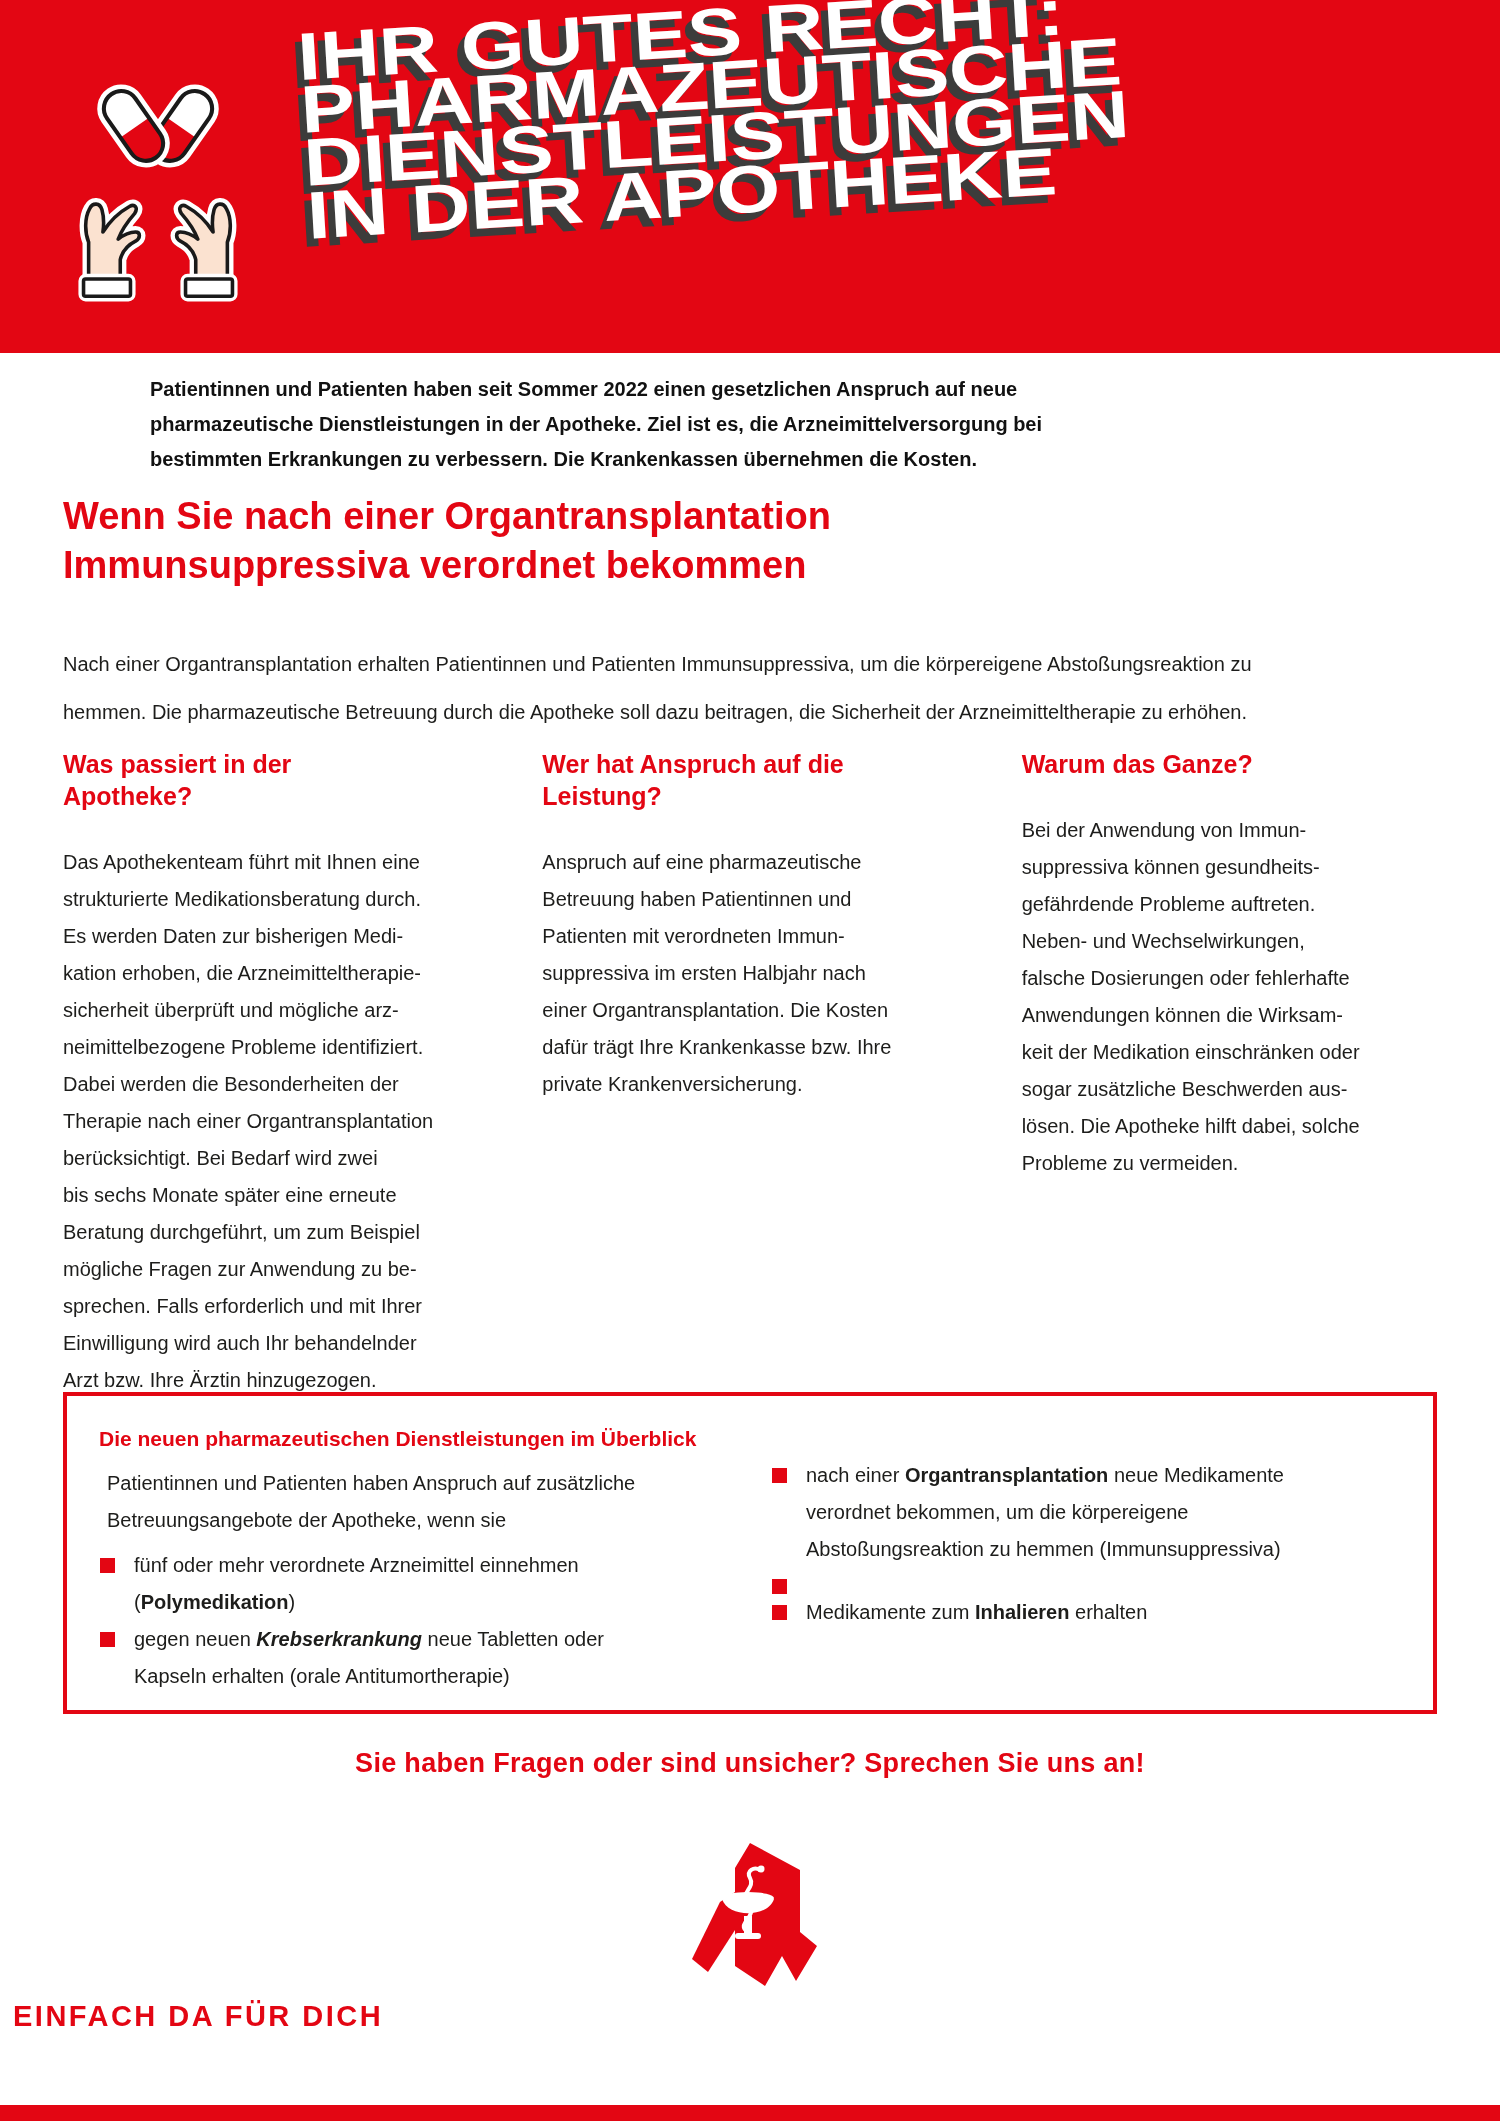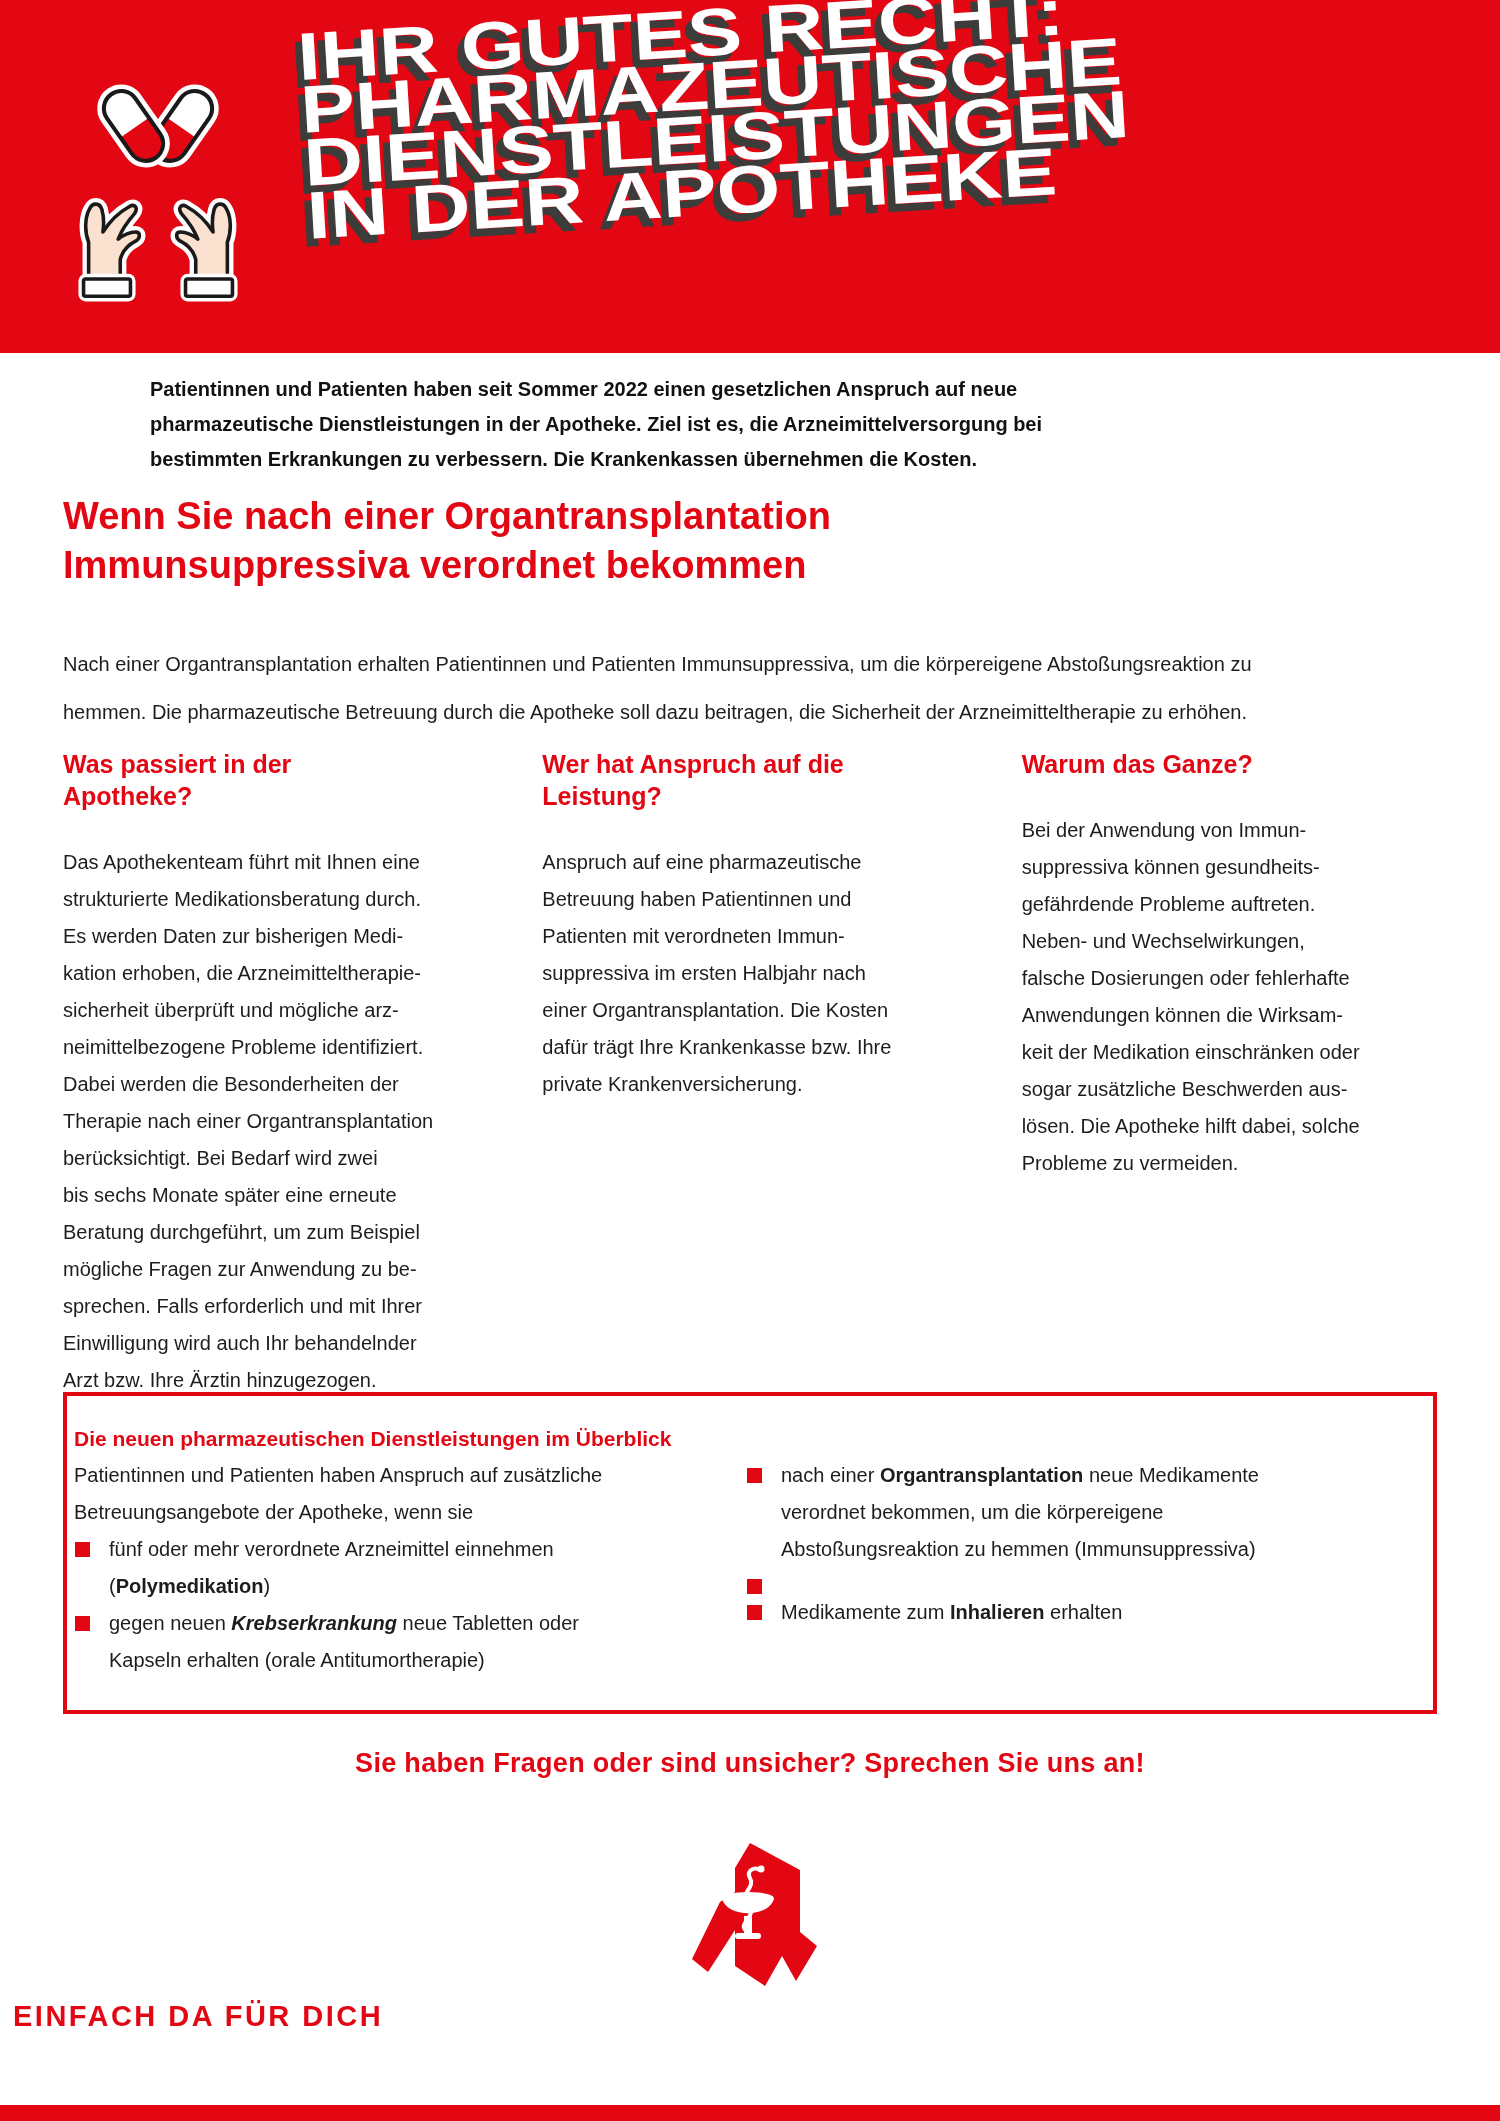--- a/index.html
+++ b/index.html
@@ -26,26 +26,26 @@
         font-size:20px;line-height:48px;white-space:pre-line;}
 
   
   .cols{position:absolute;top:748px;left:63px;width:1374px;display:flex;gap:64px;}
   .col{flex:1;min-width:0;}
   .col h2{margin:0 0 32px;color:var(--red);font-weight:bold;font-size:25px;line-height:32px;white-space:pre-line;}
   .col p{margin:0;font-size:20px;line-height:37px;white-space:pre-line;}
 
   
   .box{position:absolute;top:1392px;left:63px;width:1374px;height:322px;box-sizing:border-box;
-       border:4px solid var(--red);padding:24px 16px 0 7px;background:#fff;}
+       border:4px solid var(--red);padding:24px 16px 0 32px;background:#fff;}
   .box h3{margin:0;color:var(--red);font-weight:bold;font-size:21px;line-height:37px;}
   .box-cols{display:flex;}
   .box-left{width:672px;flex:0 0 672px;}
   .box-right{flex:1;min-width:0;}
-  .bintro{margin:0;font-size:20px;line-height:37px;white-space:pre-line;}
+  .bintro{margin:8px;font-size:20px;line-height:37px;white-space:pre-line;}
   .bullet{display:flex;font-size:20px;line-height:37px;}
   .sq{flex:0 0 15px;width:15px;height:15px;background:var(--red);margin:11px 19px 0 1px;}
   .bt{white-space:pre-line;min-width:0;}
 
   
   .cta{position:absolute;top:1748px;left:0;width:100%;margin:0;text-align:center;
        color:var(--red);font-weight:bold;font-size:27px;letter-spacing:0.3px;}
   .logo{position:absolute;top:1840px;left:680px;}
   .slogan{position:absolute;top:2000px;left:13px;width:100%;margin:0;text-align:left;
           color:var(--red);font-weight:bold;font-size:29px;letter-spacing:2.5px;}

